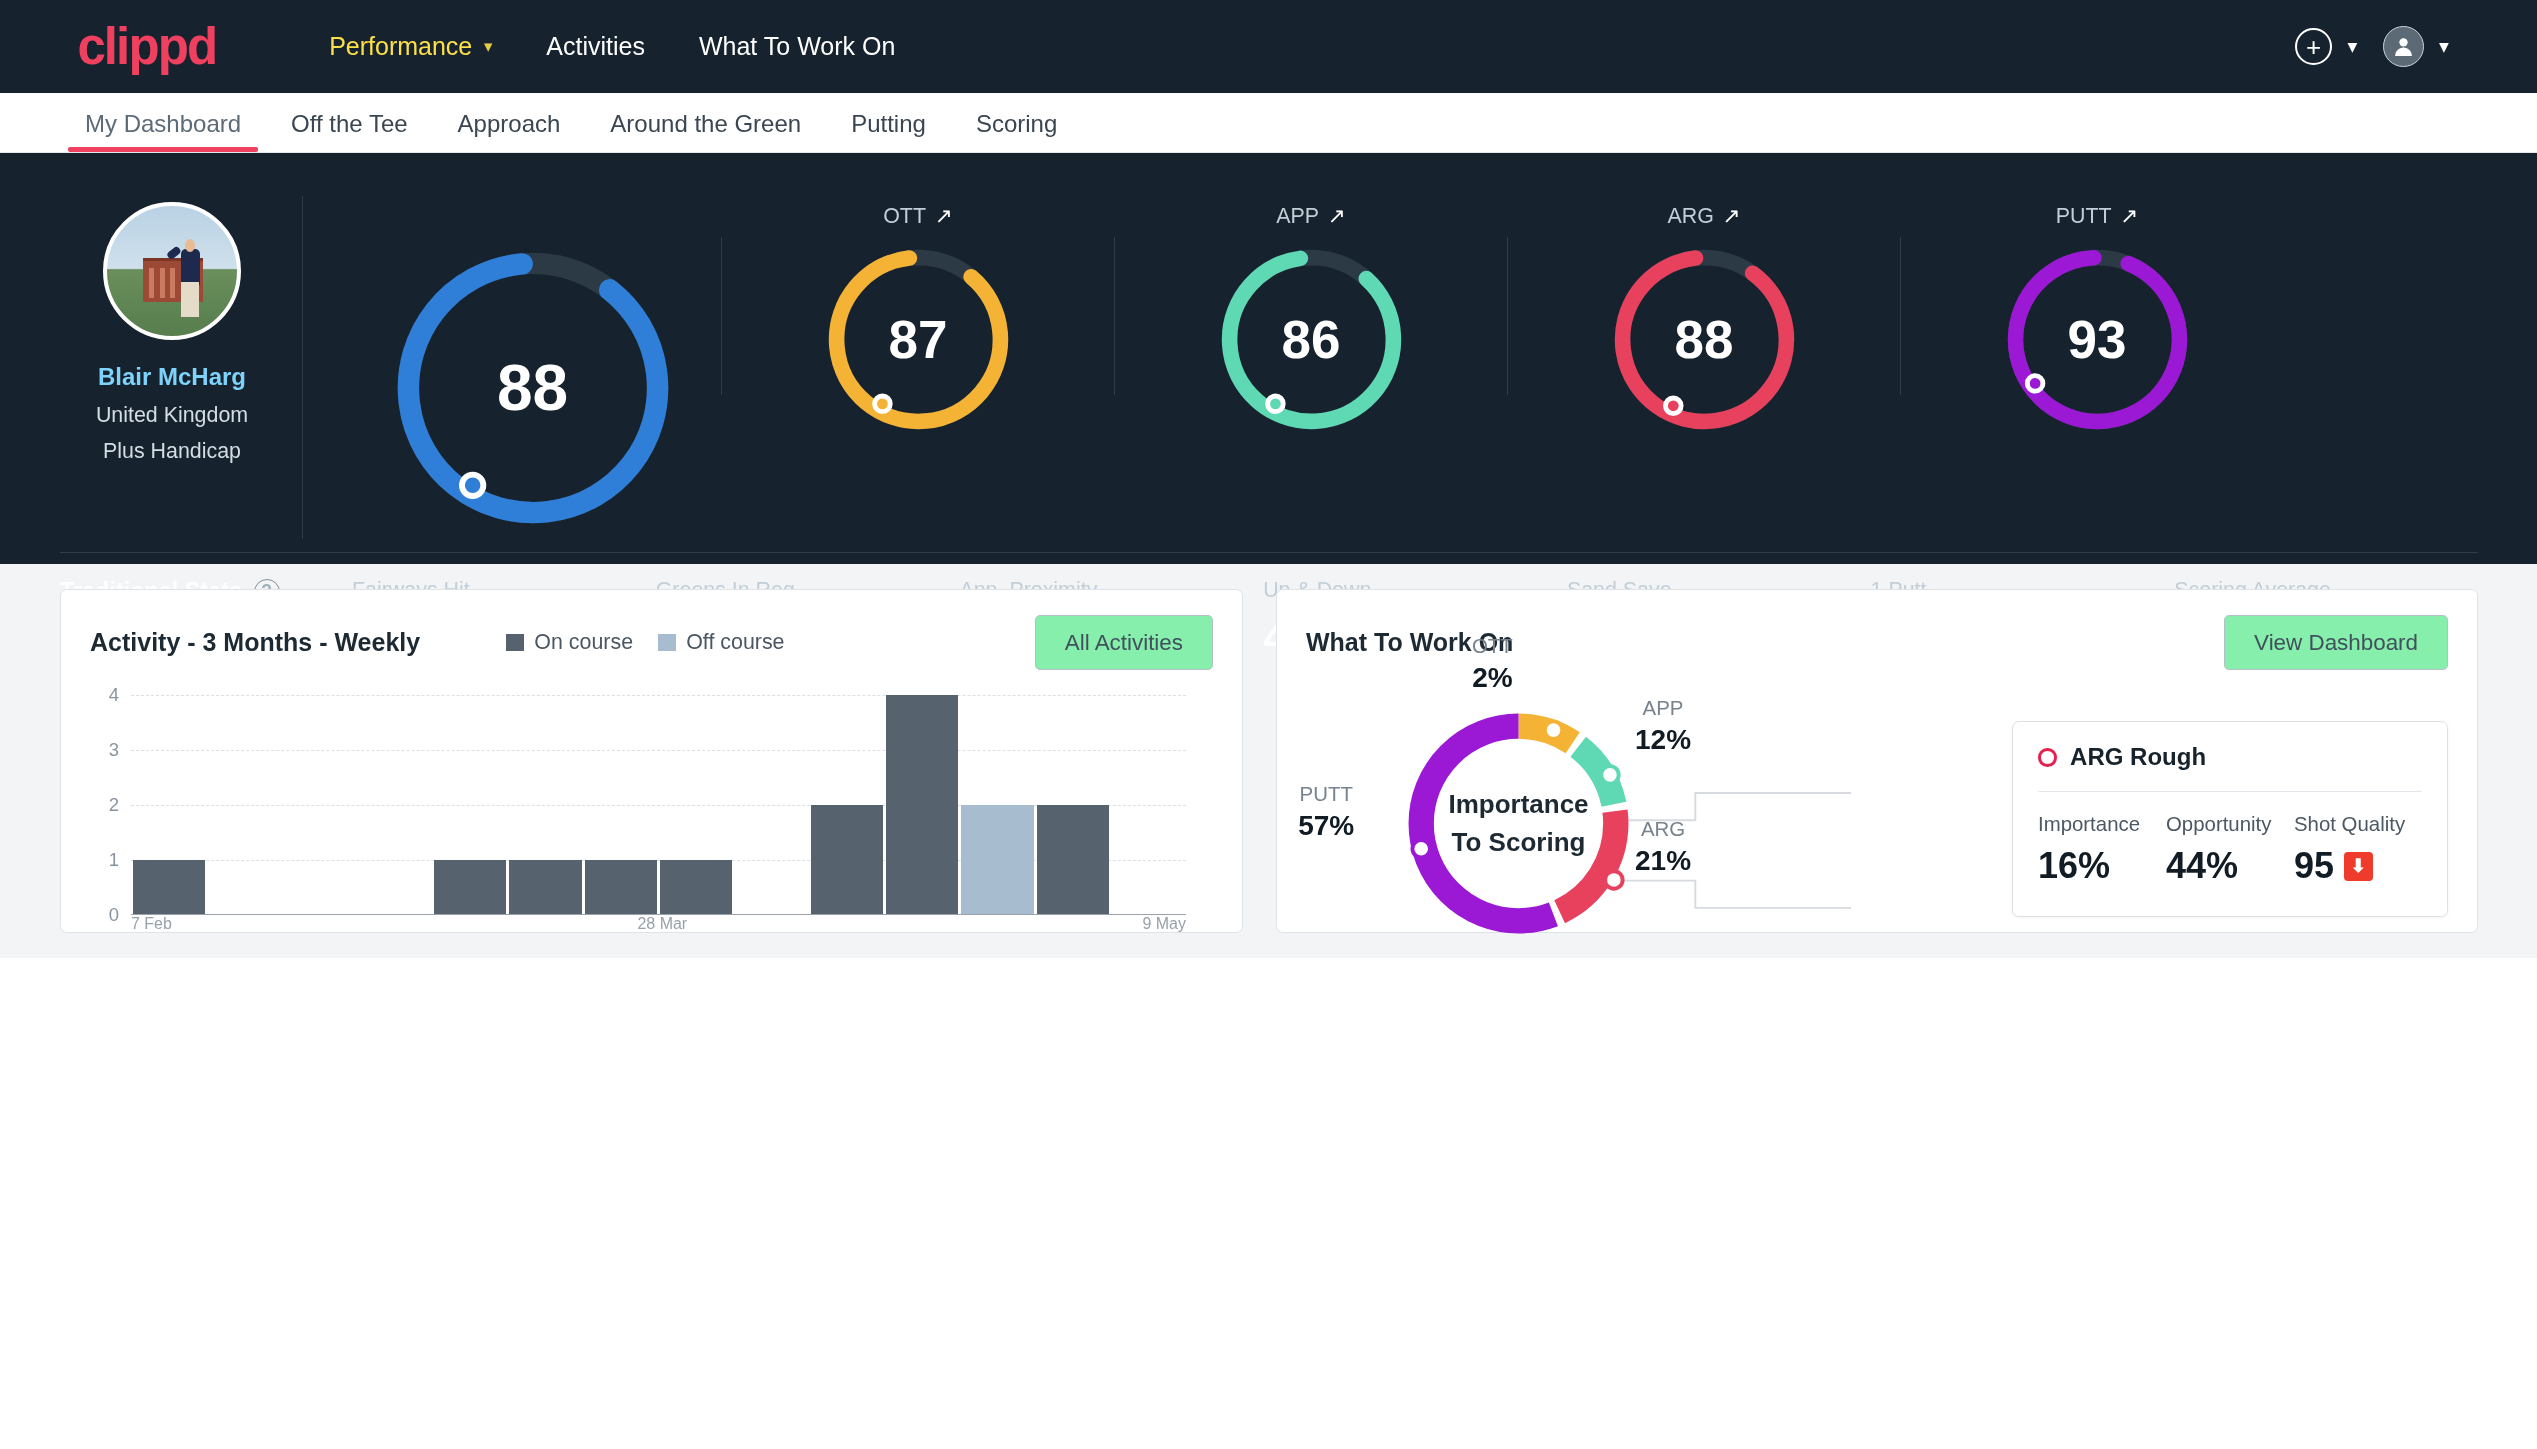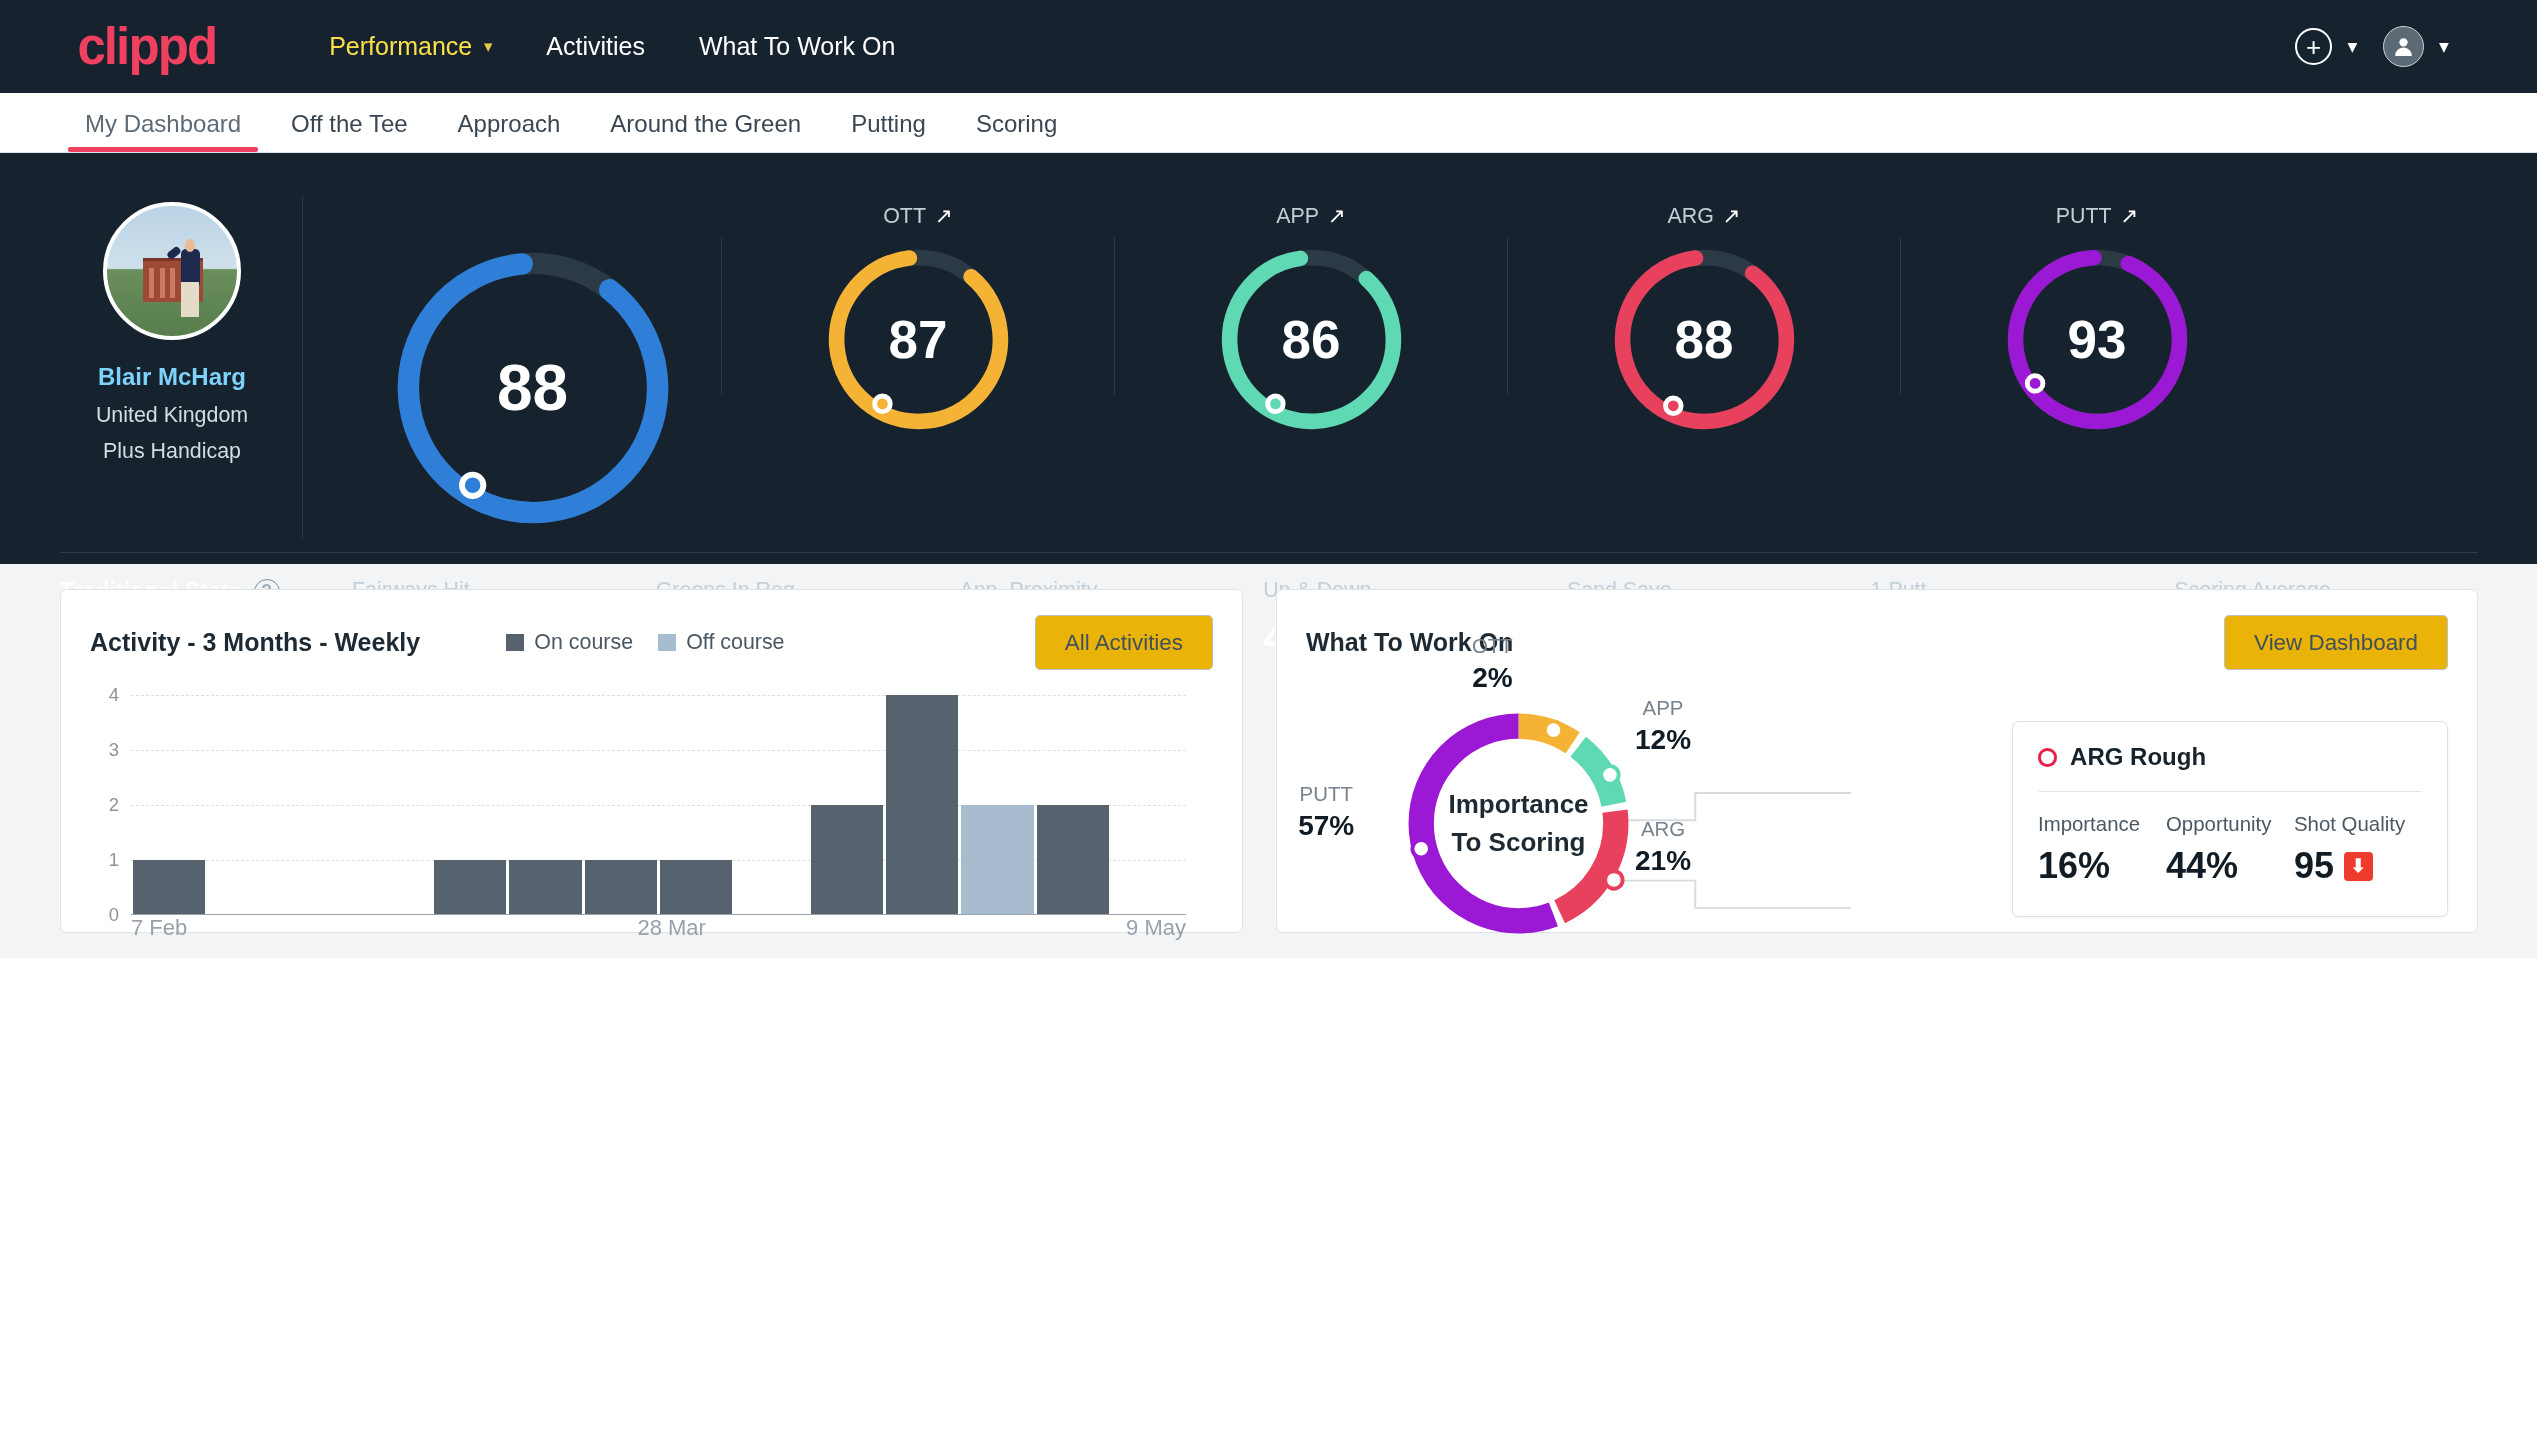--- a/index.html
+++ b/index.html
@@ -137,36 +137,36 @@
     padding: 25px 29px; position: relative;
   }
   .card.left { width: 1183px; }
   .card.right { flex: 1; }
   .card-head { display: flex; align-items: center; justify-content: flex-end; }
   .card-title { font-size: 25px; color: #1d2a33; font-weight: bold; }
   .legend { display: flex; align-items: center; gap: 25px; margin-left: 86px; }
   .legend-item { display: flex; align-items: center; gap: 10.7px; font-size: 21.4px; color: #4b5763; }
   .swatch { width: 17.5px; height: 17.5px; }
   .btn {
-    border: 1px solid #b7c0c9; border-radius: 4.9px; background: #eab308;
+    border: 1px solid #b7c0c9; border-radius: 4.9px; background: #86efac;
     font-size: 22.4px; color: #41505c; padding: 13.6px 29px; cursor: pointer;
     margin-left: auto; font-family: inherit;
   }
 
   .chart { position: relative; margin-top: 25px; height: 243px; }
   .ylabels { position: absolute; left: 0; top: 0; bottom: 23.4px; width: 29px; }
   .ylab { position: absolute; right: 0; font-size: 18.5px; color: #8a949e; transform: translateY(-50%); }
   .plot { position: absolute; left: 41px; right: 27px; top: 0; bottom: 23.4px; }
   .grid { position: absolute; left: 0; right: 0; border-top: 1.9px dashed #dcdfe3; }
   .axis { position: absolute; left: 0; right: 0; bottom: 0; border-top: 1.9px solid #9aa3ab; }
   .bars { position: absolute; inset: 0; display: flex; align-items: flex-end; }
   .bar-slot { flex: 1; height: 100%; display: flex; align-items: flex-end; padding: 0 1.5px;}
   .bar { width: 100%; }
   .xlabels { position: absolute; left: 41px; right: 27px; bottom: 0; height: 23.4px; }
-  .xlab { position: absolute; font-size: 22px; color: #98a1aa; }
+  .xlab { position: absolute; font-size: 16px; color: #98a1aa; }
 
   
   .donut-area { position: relative; margin-top: 5.8px; height: 273px; }
   .donut { position: absolute; left: 86px; top: 21.4px; }
   .donut svg { display: block; }
   .donut-center {
     position: absolute; inset: 0; display: flex; flex-direction: column;
     align-items: center; justify-content: center; text-align: center;
     font-size: 26px; font-weight: bold; color: #1d2a33; line-height: 1.45;
   }

